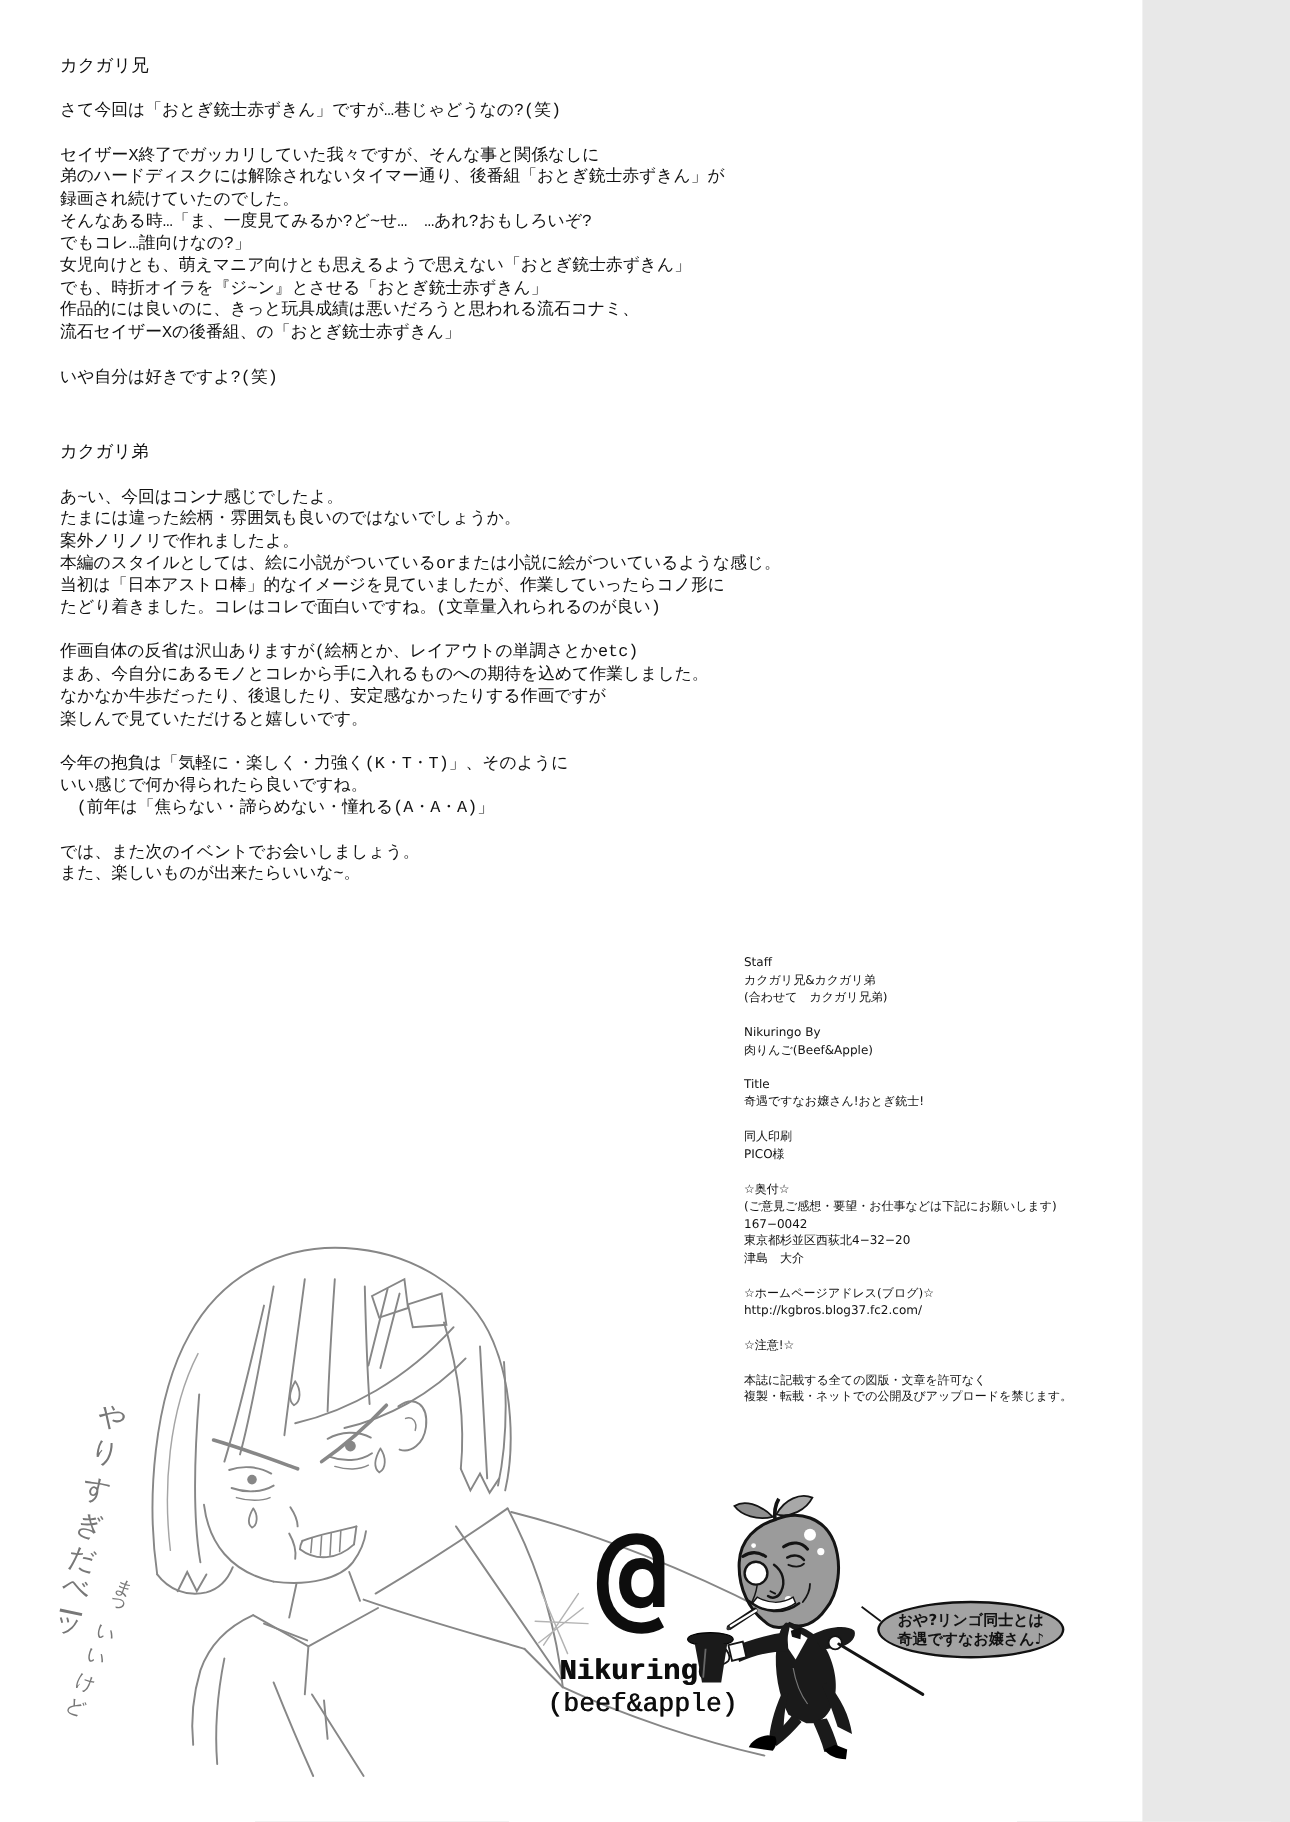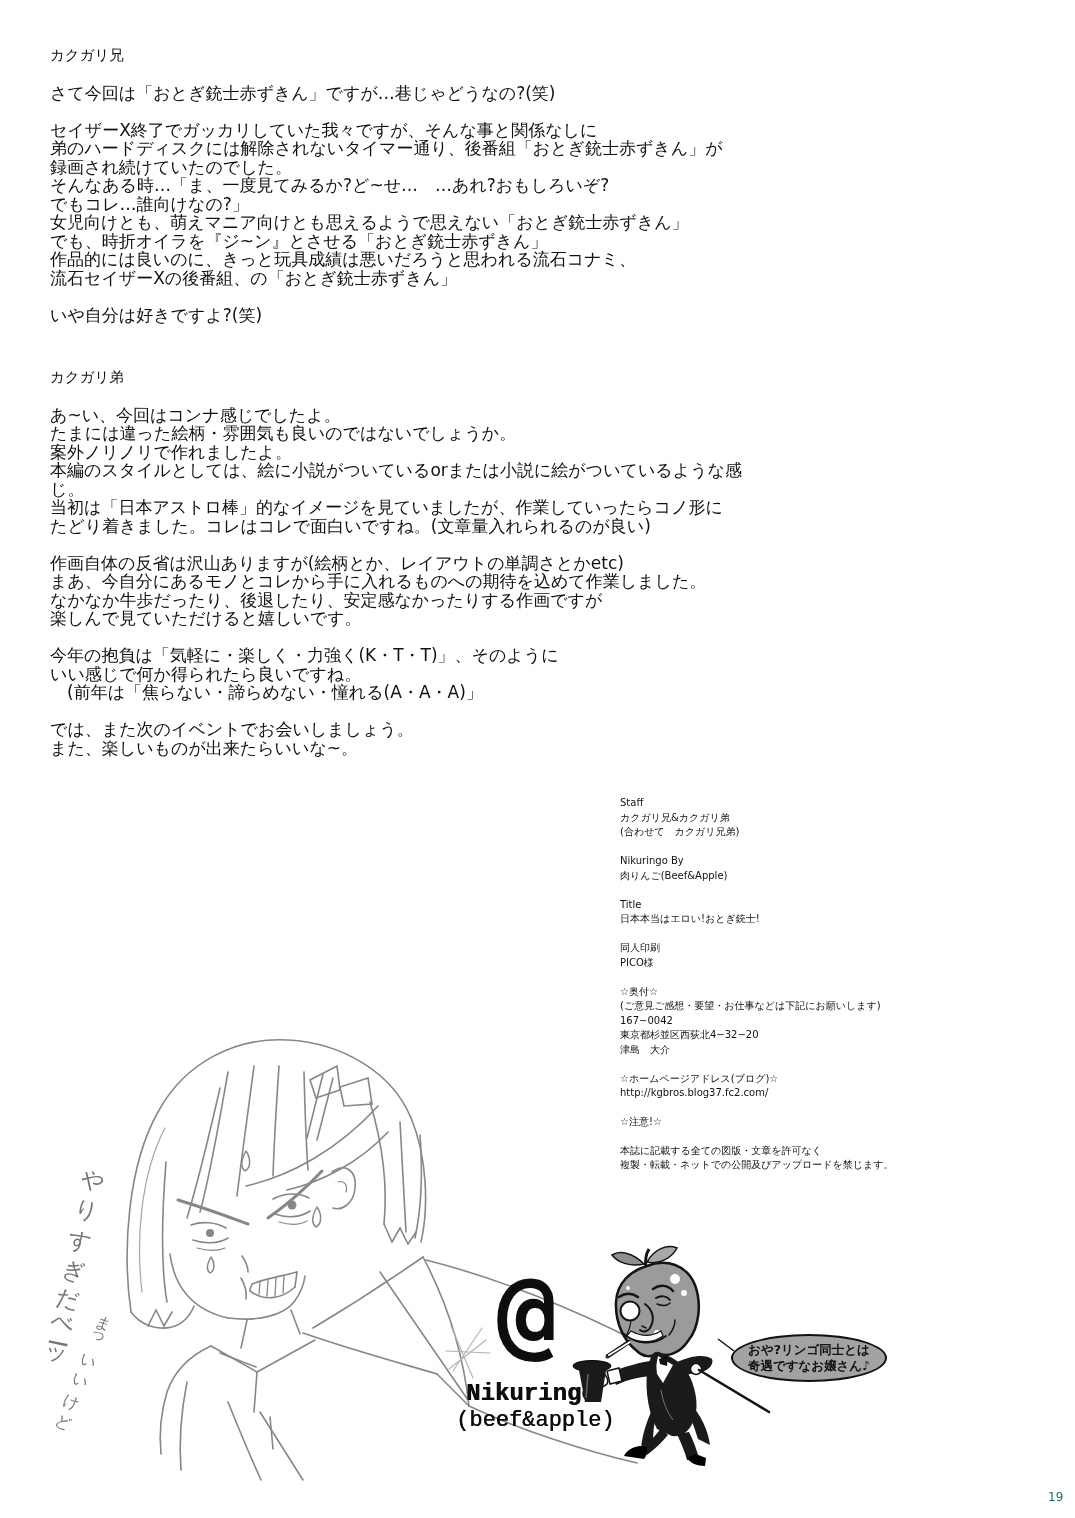--- a/index.html
+++ b/index.html
@@ -1,22 +1,22 @@
 <!DOCTYPE html>
 <html><head>
 <meta charset="utf-8">
 <style>
   html,body{margin:0;padding:0;background:#e8e8e8;}
-  .page{position:relative;width:1075px;height:1518px;background:#ffffff;overflow:hidden;
+  .page{position:relative;width:952px;height:1518px;background:#ffffff;overflow:hidden;
         font-family:"DejaVu Sans","Liberation Sans",sans-serif;color:#111;}
   .abs{position:absolute;}
   
   .essay{position:absolute;left:50px;width:700px;}
   .essay h2{font-size:14.5px;font-weight:normal;margin:0 0 19px 0;line-height:18.5px;}
-  .essay .body{font-size:17px;line-height:18.5px;white-space:pre-line;}
+  .essay .body{font-size:14px;line-height:18.5px;white-space:pre-line;font-family:Liberation Mono, monospace;}
   
   .credits{position:absolute;left:620px;top:796px;width:350px;font-size:10px;line-height:14.5px;}
   .credit-group{margin-bottom:14.5px;}
   .credit-group div{white-space:pre-line;}
   .credit-group .cg-heading{margin-bottom:0;}
   .notice-group{margin-top:4px;}
   .notice-group .cg-heading{margin-bottom:14px;}
   
   .at-mark{position:absolute;left:497px;top:1262px;font-family:"DejaVu Sans Mono","Liberation Mono",monospace;
            font-weight:bold;font-size:100px;line-height:1;color:#0d0d0d;}
@@ -84,21 +84,21 @@
       <div class="cg-heading">Staff</div>
       <div>カクガリ兄&amp;カクガリ弟
 (合わせて　カクガリ兄弟)</div>
     </div>
     <div class="credit-group">
       <div class="cg-heading">Nikuringo By</div>
       <div>肉りんご(Beef&amp;Apple)</div>
     </div>
     <div class="credit-group">
       <div class="cg-heading">Title</div>
-      <div>日本本当はエロい!おとぎ銃士!</div>
+      <div>奇遇ですなお嬢さん!おとぎ銃士!</div>
     </div>
     <div class="credit-group">
       <div class="cg-heading">同人印刷</div>
       <div>PICO様</div>
     </div>
     <div class="credit-group">
       <div class="cg-heading">☆奥付☆</div>
       <div>(ご意見ご感想・要望・お仕事などは下記にお願いします)
 167−0042
 東京都杉並区西荻北4−32−20

